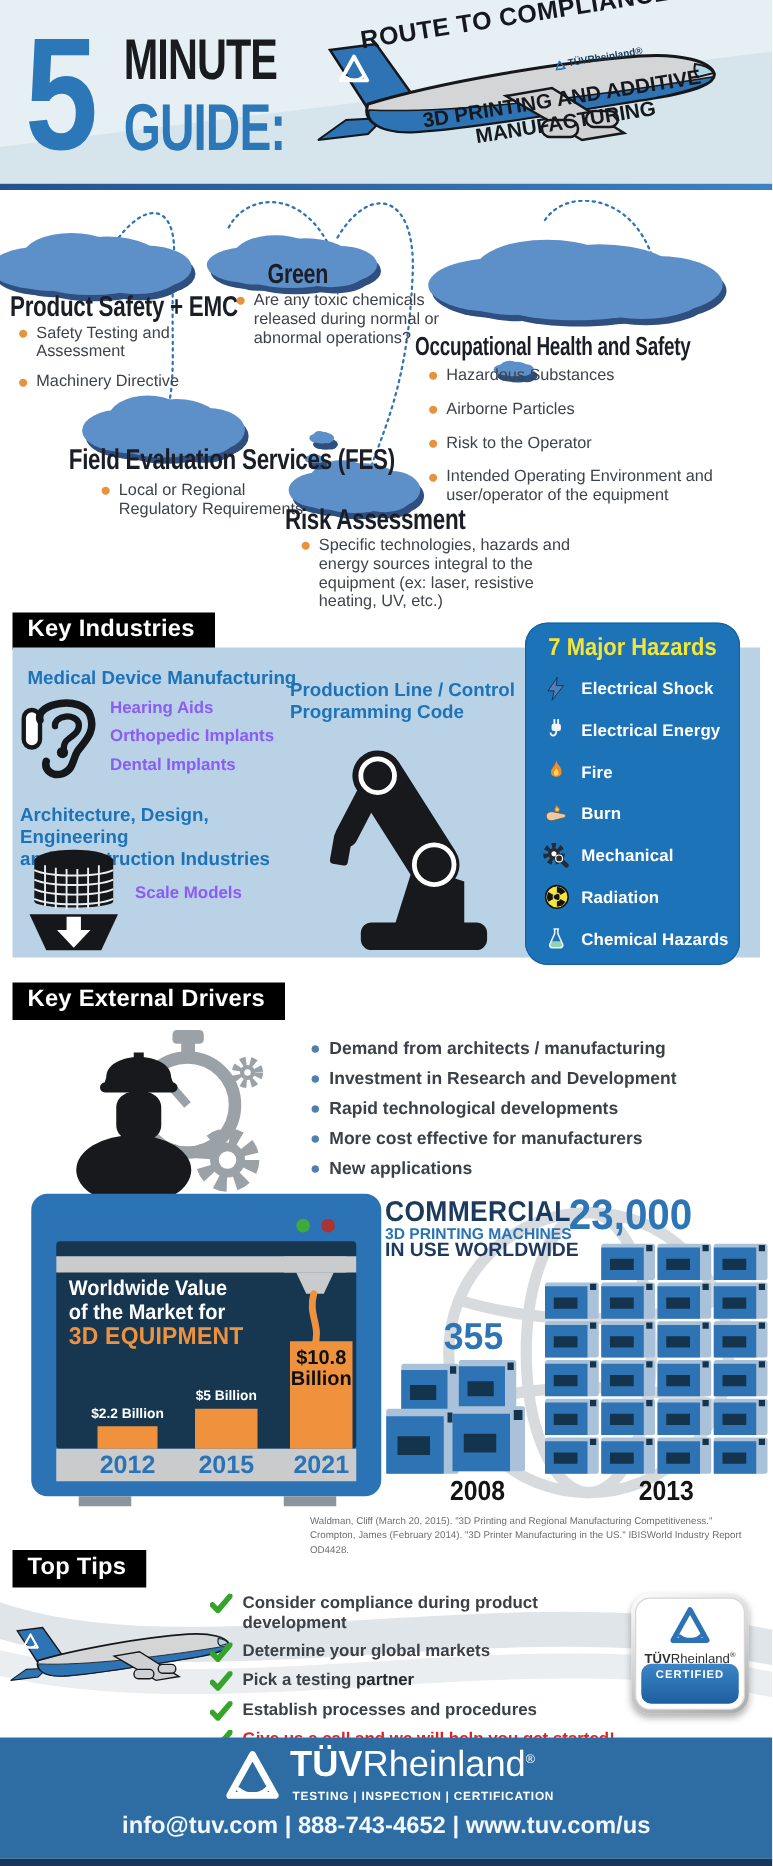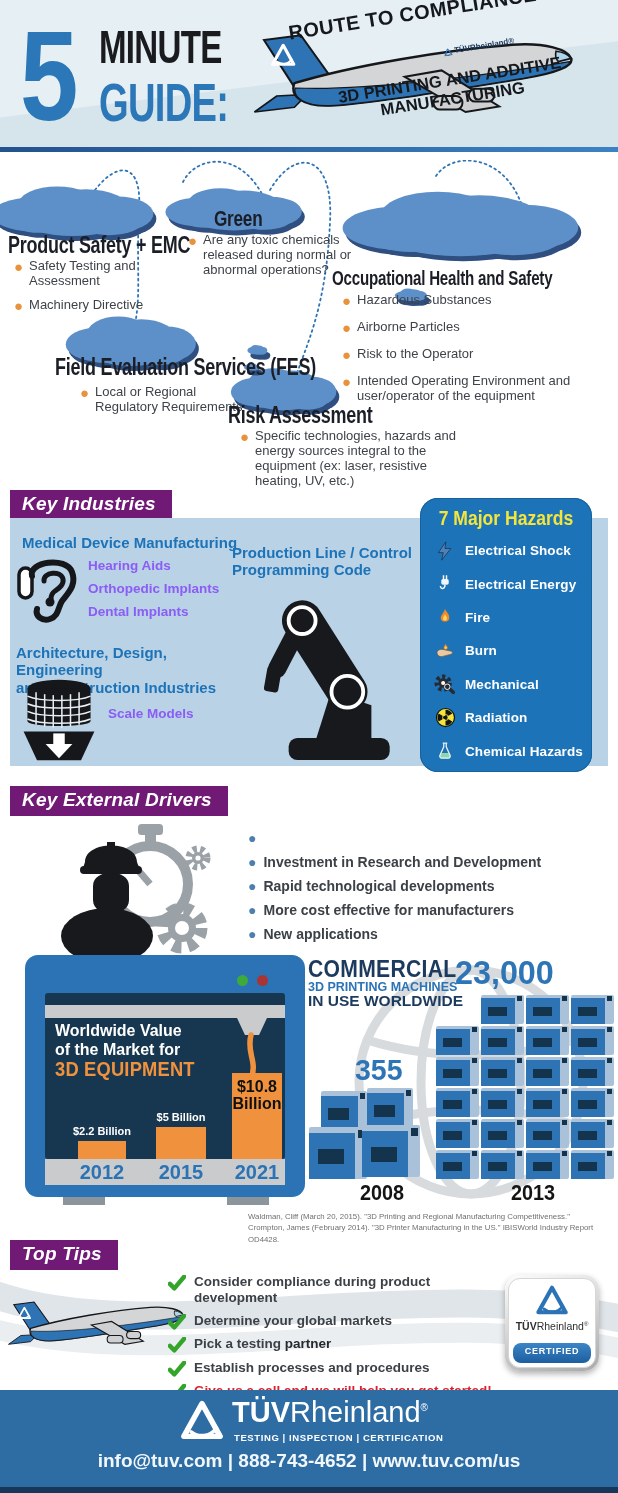--- a/index.html
+++ b/index.html
@@ -1,22 +1,22 @@
 <!DOCTYPE html>
 <html><head>
 <meta charset="utf-8">
 <style>
   html,body{margin:0;padding:0;background:#fff;}
   .page{position:relative;width:618px;height:1493px;overflow:hidden;background:#fff;
         font-family:"Liberation Sans",sans-serif;-webkit-font-smoothing:antialiased;}
   .abs{position:absolute;}
   .slab{font-weight:900;color:#1b1e26;white-space:nowrap;transform:scaleX(.78);transform-origin:left top;letter-spacing:-.3px;}
   .blu-sub{color:#1d73b8;font-weight:800;font-size:15px;line-height:1.15;}
-  .banner{position:absolute;background:#701a75;color:#fff;font-weight:800;font-size:19px;
-          padding:3px 16px 5px 12px;letter-spacing:.2px;font-style:italic;}
+  .banner{position:absolute;background:#000000;color:#fff;font-weight:800;font-size:19px;
+          padding:3px 16px 5px 12px;letter-spacing:.2px;}
   .blt{display:flex;margin-bottom:9px;}
   .blt .dot{color:#e8923c;font-size:15px;line-height:1;margin-right:6px;margin-top:1px;}
   .blt .txt{font-size:13px;color:#3e434a;line-height:1.16;font-weight:500;}
   
   .hdr{position:absolute;left:0;top:0;width:618px;height:147px;background:#dce9ee;overflow:hidden;}
   .hdr .s1{position:absolute;inset:0;background:#e6eff3;clip-path:polygon(0 0,100% 0,100% 28%,0 80%);}
   .hdr .s2{position:absolute;inset:0;background:#d0e1e9;clip-path:polygon(0 80%,100% 28%,100% 100%,0 100%);opacity:.55;}
   .hdr-rule{position:absolute;left:0;top:147px;width:618px;height:5px;background:linear-gradient(90deg,#23528e,#3b82c4);}
   .bignum{position:absolute;left:20px;top:12px;font-size:128px;line-height:1;font-weight:900;color:#2b77b7;
           transform:scaleX(.82);transform-origin:left top;}
@@ -77,21 +77,21 @@
   .tiprow svg{flex:0 0 18px;margin-right:8px;margin-top:1px;}
   .tiprow .t{font-size:13.5px;color:#3c4147;font-weight:600;line-height:1.2;}
   .tiprow .t b{font-weight:900;color:#26292e;}
   .tiprow.red .t{color:#e02228;font-weight:800;}
   .badge{position:absolute;left:505px;top:1275px;width:88px;height:90px;border-radius:15px;padding:3px;
          background:linear-gradient(160deg,#fdfdfd,#a9a9a9);box-shadow:0 3px 6px rgba(0,0,0,.3);}
   .badge .in{position:relative;width:100%;height:100%;background:#fff;border-radius:12px;overflow:hidden;
          border:1px solid #d6d6d6;text-align:center;box-sizing:border-box;}
   .badge .bn{font-size:10.5px;color:#2f2f2f;margin-top:1px;}
   .badge .bn b{font-weight:900;}
-  .badge .cert{position:absolute;left:4px;right:4px;bottom:4px;height:20px;border-radius:8px;
+  .badge .cert{position:absolute;left:4px;right:4px;bottom:4px;height:32px;border-radius:8px;
          background:linear-gradient(#3c85c6,#1d5fa0);color:#fff;font-size:9px;font-weight:800;
          letter-spacing:.8px;line-height:16px;}
   
   .footer{position:absolute;left:0;top:1390px;width:618px;height:97px;background:#2d6da4;color:#fff;}
   .footer .brand{position:absolute;left:232px;top:8px;font-size:29px;line-height:1;}
   .footer .brand b{font-weight:900;}
   .footer .brand sup{font-size:10px;}
   .footer .tag{position:absolute;left:234px;top:42px;font-size:9.5px;font-weight:800;letter-spacing:.6px;}
   .footer .contact{position:absolute;left:0;right:0;top:60px;text-align:center;font-size:19px;font-weight:700;color:#f2f7fb;}
   .bstrip{position:absolute;left:0;top:1487px;width:618px;height:6px;background:#16375a;}
@@ -487,20 +487,21 @@
       <ellipse cx="52" cy="114" rx="46" ry="28"></ellipse>
       <path d="M38,64 C38,46 74,46 74,64 L74,78 C74,96 38,96 38,78 Z"></path>
       <path d="M30,40 C30,18 82,18 82,40 L84,46 L28,46 Z"></path>
       <rect x="25" y="44" width="62" height="8" rx="4"></rect>
       <rect x="52" y="20" width="8" height="12"></rect>
     </g>
   </svg>
   <div class="abs" style="left:248px;top:830px;width:350px;">
     <div class="drv">
         <span class="dot">●</span>
+        <span class="txt">Demand from architects / manufacturing</span>
       </div>
     <div class="drv">
         <span class="dot">●</span>
         <span class="txt">Investment in Research and Development</span>
       </div>
     <div class="drv">
         <span class="dot">●</span>
         <span class="txt">Rapid technological developments</span>
       </div>
     <div class="drv">

